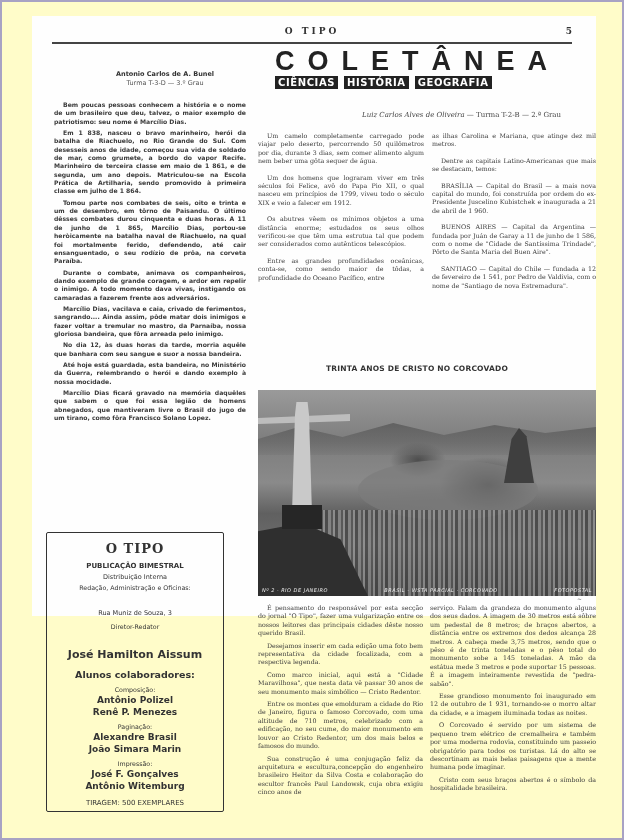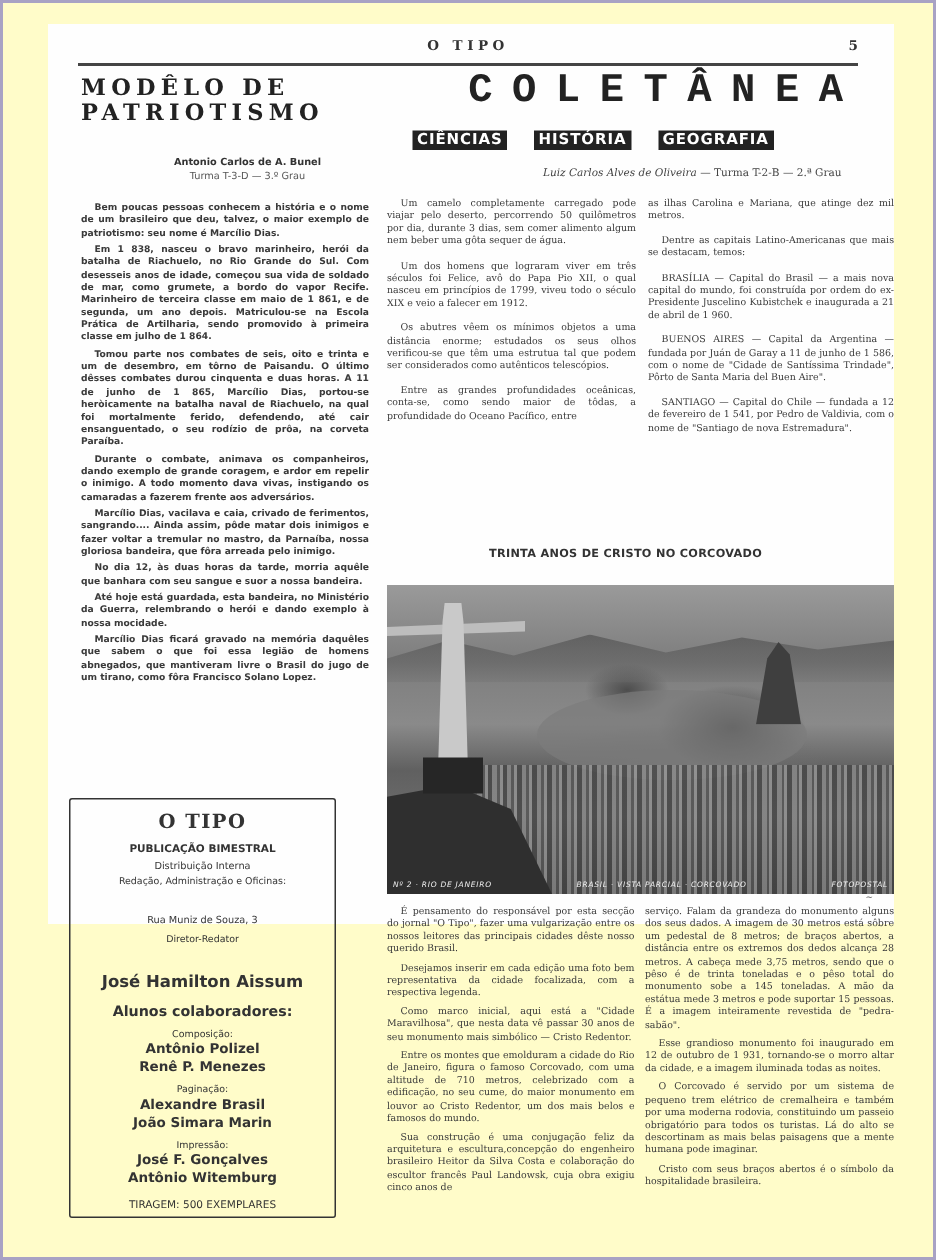--- a/index.html
+++ b/index.html
@@ -59,23 +59,23 @@
   .masthead-box .l4 { font-size:6.5px; margin-top:18px; }
   .masthead-box .small { font-size:6.3px; margin-top:6px; }
   .masthead-box .big { font-size:11px; font-weight:bold; margin-top:18px; }
   .masthead-box .big2 { font-size:9.5px; font-weight:bold; margin-top:8px; }
   .masthead-box .name { font-size:9px; font-weight:bold; margin-top:2px; }
   .masthead-box .tir { font-size:7px; margin-top:8px; }
 
   
   .coletanea {
     position:absolute; left:243px; top:30px; width:300px;
-    font-family:Liberation Mono, monospace; font-weight:bold; font-size:27px; letter-spacing:13px; color:#222;text-align:right;
-  }
-  .tags { position:absolute; left:243px; top:71px; display:flex; gap:18px;justify-content:space-between; }
+    font-family:Liberation Sans, sans-serif; font-weight:bold; font-size:27px; letter-spacing:13px; color:#222;
+  }
+  .tags { position:absolute; left:243px; top:60px; display:flex; gap:6px;justify-content:space-between; }
   .tag {
     background:#222; color:#fff; font-family:"DejaVu Sans", sans-serif; font-weight:bold;
     font-size:10px; padding:1px 3px 1px 3px; letter-spacing:0.6px;
   }
   .byline-right {
     position:absolute; left:330px; top:95px; font-size:7px; color:#444; white-space:nowrap;
   }
   .byline-right i { font-style:italic; }
 
   .col { position:absolute; font-family:"DejaVu Serif", serif; font-size:6.3px; line-height:8.4px; color:#3a3a3a; text-align:justify; }
@@ -141,24 +141,20 @@
 <div class="frame"></div>
 
 <div class="page">
 
   <div class="running-head">
     <div class="title">O TIPO</div>
     <div class="pageno">5</div>
   </div>
 
   <div class="left-col">
-    <h1>
-      <span>MODÊLO DE</span><br>
-      <span>PATRIOTISMO</span>
-    </h1>
     <div class="byline-left">
       <div class="name">Antonio Carlos de A. Bunel</div>
       <div class="class">Turma T-3-D — 3.º Grau</div>
     </div>
     <div class="left-text">
       <p>Bem poucas pessoas conhecem a história e o nome de um brasileiro que deu, talvez, o maior exemplo de patriotismo: seu nome é Marcílio Dias.</p>
       <p>Em 1 838, nasceu o bravo marinheiro, herói da batalha de Riachuelo, no Rio Grande do Sul. Com desesseis anos de idade, começou sua vida de soldado de mar, como grumete, a bordo do vapor Recife. Marinheiro de terceira classe em maio de 1 861, e de segunda, um ano depois. Matriculou-se na Escola Prática de Artilharia, sendo promovido à primeira classe em julho de 1 864.</p>
       <p>Tomou parte nos combates de seis, oito e trinta e um de desembro, em tôrno de Paisandu. O último dêsses combates durou cinquenta e duas horas. A 11 de junho de 1 865, Marcílio Dias, portou-se heròicamente na batalha naval de Riachuelo, na qual foi mortalmente ferido, defendendo, até cair ensanguentado, o seu rodízio de prôa, na corveta Paraíba.</p>
       <p>Durante o combate, animava os companheiros, dando exemplo de grande coragem, e ardor em repelir o inimigo. A todo momento dava vivas, instigando os camaradas a fazerem frente aos adversários.</p>
       <p>Marcílio Dias, vacilava e caia, crivado de ferimentos, sangrando.... Ainda assim, pôde matar dois inimigos e fazer voltar a tremular no mastro, da Parnaíba, nossa gloriosa bandeira, que fôra arreada pelo inimigo.</p>

